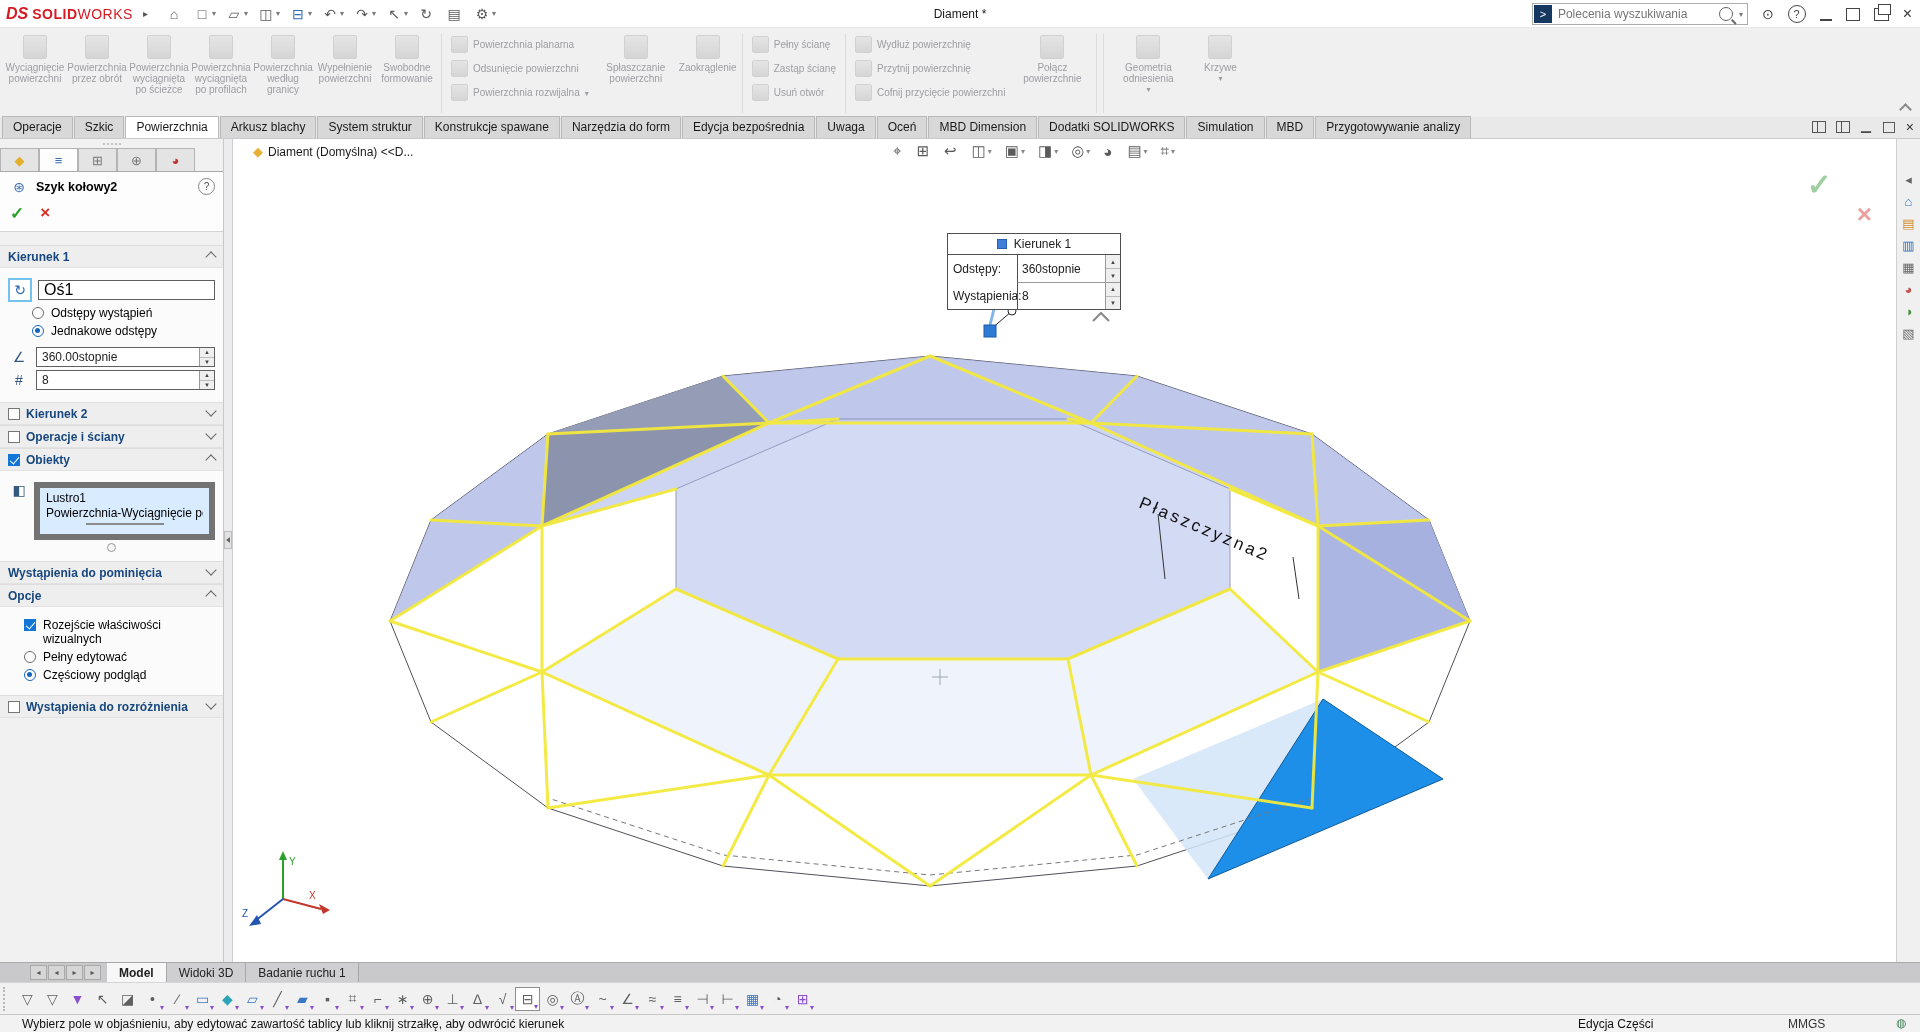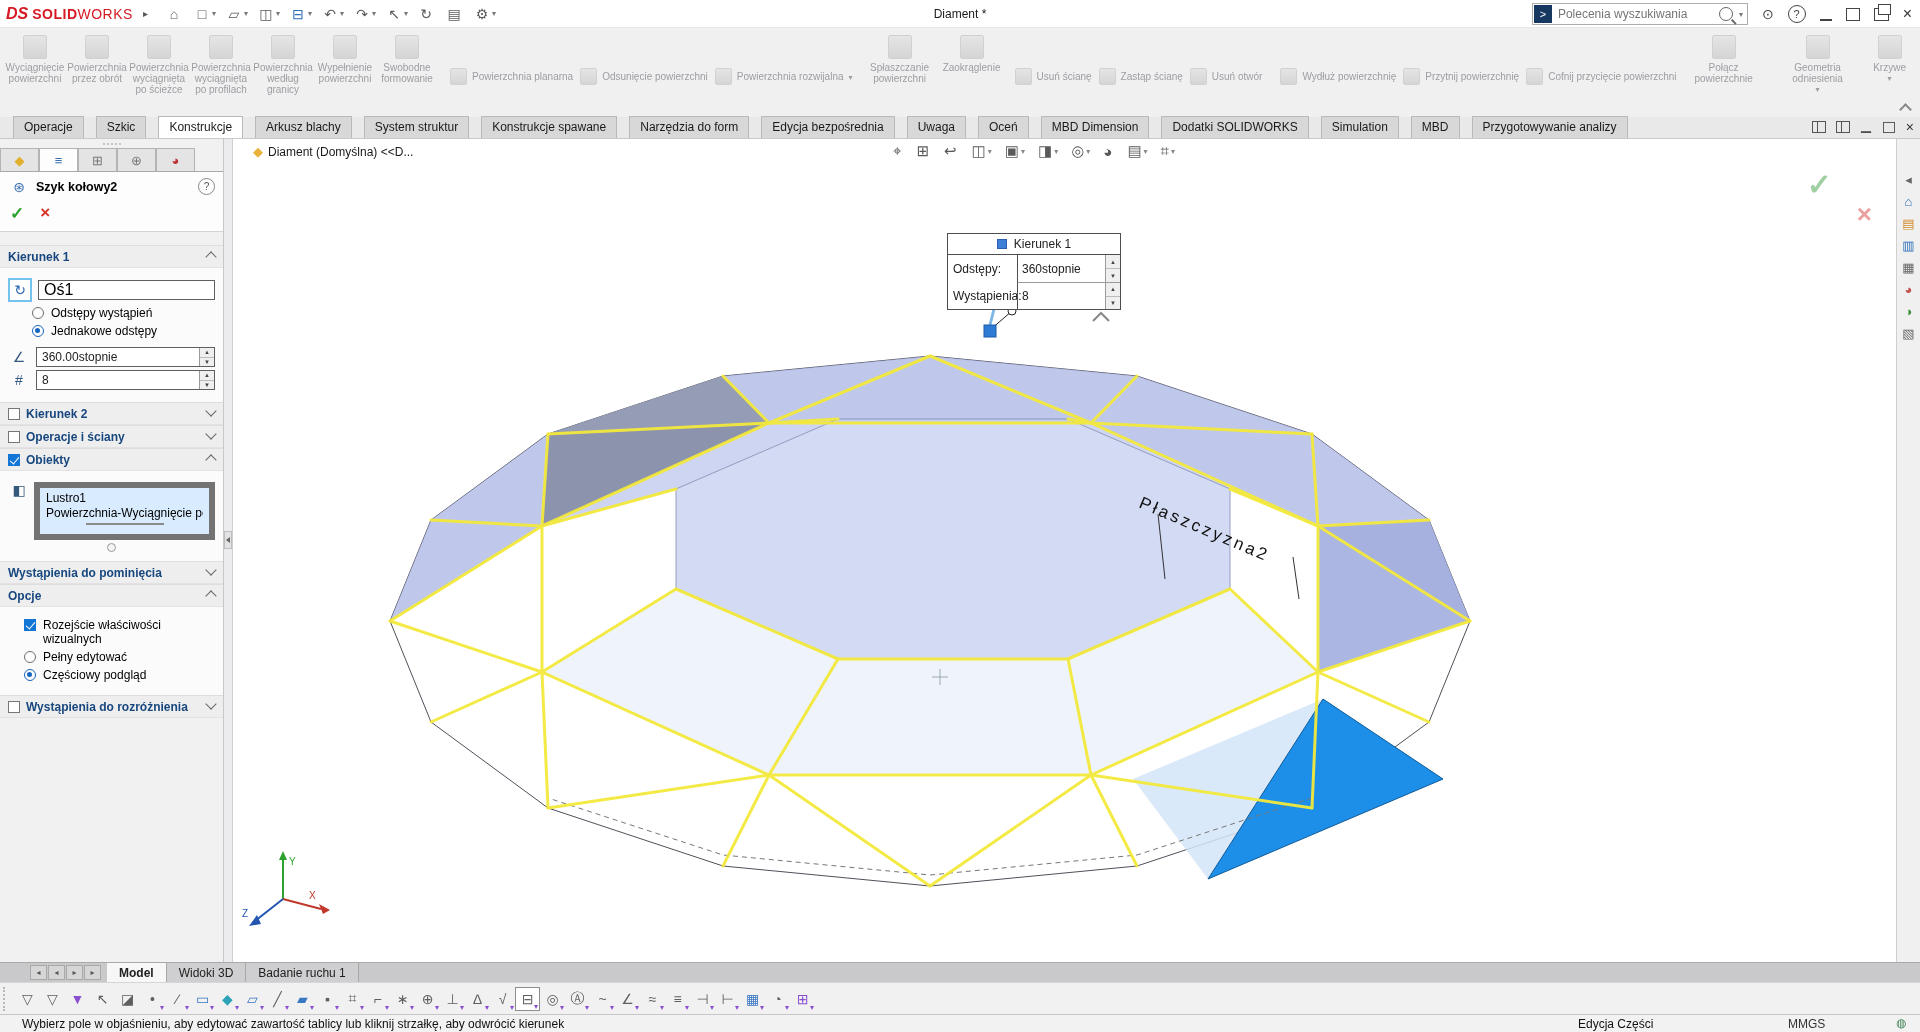--- a/index.html
+++ b/index.html
@@ -36,30 +36,30 @@
 
   
   .ribbon{height:89px;background:#f0f0f1;display:flex;align-items:stretch;padding:2px 0 0 4px;position:relative;box-sizing:border-box;}
   .rsep{width:1px;background:#dcdcdc;margin:4px 3px;}
   .rgroup{display:flex;align-items:stretch;}
   .rbtn{display:flex;flex-direction:column;align-items:center;padding-top:5px;width:62px;}
   .rbtn.wide{width:82px;}
   .ric{width:15px;height:15px;background:linear-gradient(#e0e0e0,#c7c7c7);border:1px solid #c2c2c2;border-radius:2px;opacity:.65;flex:none;}
   .ric.big{width:22px;height:22px;margin-bottom:3px;}
   .rlabel{font-size:10px;line-height:11px;text-align:center;color:#9d9da2;}
-  .rstack{display:flex;justify-content:flex-start;padding:6px 6px 0 6px;gap:7px;}
+  .rstack{display:flex;flex-direction:column;justify-content:flex-start;padding:6px 6px 0 6px;gap:7px;}
   .rrow{display:flex;align-items:center;gap:5px;white-space:nowrap;}
   .rrow .rlabel{text-align:left;}
   .bcaret{font-size:8px;color:#9d9da2;margin-top:1px;}
   .rib-collapse{position:absolute;right:10px;bottom:6px;width:10px;height:10px;}
   .rib-collapse::before{content:"";position:absolute;left:1px;top:4px;width:7px;height:7px;border-left:2px solid #888;border-top:2px solid #888;transform:rotate(45deg);}
 
   
   .tabbar{height:22px;background:#e9e9ea;display:flex;align-items:flex-end;padding-left:2px;position:relative;border-bottom:1px solid #c9c9c9;box-sizing:border-box;}
-  .cmd-tab{padding:0 10px;height:21px;line-height:21px;background:#d8d8d9;border:1px solid #b9b9b9;border-bottom:none;margin-right:1px;font-size:12px;color:#1a1a1a;margin-left:11px;}
+  .cmd-tab{padding:0 10px;height:21px;line-height:21px;background:#d8d8d9;border:1px solid #b9b9b9;border-bottom:none;margin-right:1px;font-size:12px;color:#1a1a1a;}
   .cmd-tab.active{background:#fff;font-weight:normal;}
   .tab-ctrl{position:absolute;right:6px;top:3px;display:flex;gap:10px;align-items:center;}
   .tab-ctrl .winmin,.tab-ctrl .winbox,.tab-ctrl .winboxes{transform:scale(.85);}
   .tab-ctrl .winx{font-size:14px;}
   .paneico{width:12px;height:10px;border:1.3px solid #555;position:relative;}
   .paneico::after{content:"";position:absolute;top:0;bottom:0;left:4px;width:1.3px;background:#555;}
 
   
   .main{flex:1;display:flex;min-height:0;}
 
@@ -314,21 +314,21 @@
       <div class="rbtn">
           <span class="ric big"></span>
           <span class="rlabel">Zaokrąglenie</span>
         </div>
     </div>
     <i class="rsep"></i>
     <div class="rgroup">
       <div class="rstack">
         <div class="rrow">
             <span class="ric"></span>
-            <span class="rlabel">Usuń ścianę</span>
+            <span class="rlabel">Pełny ścianę</span>
           </div>
         <div class="rrow">
             <span class="ric"></span>
             <span class="rlabel">Zastąp ścianę</span>
           </div>
         <div class="rrow">
             <span class="ric"></span>
             <span class="rlabel">Usuń otwór</span>
           </div>
       </div>
@@ -371,21 +371,21 @@
     <span class="rib-collapse"></span>
   </div>
 
   <div class="tabbar">
     <div style="display:flex;align-items:flex-end;">
 
         <div class="cmd-tab"><span>Operacje</span></div>
 
         <div class="cmd-tab"><span>Szkic</span></div>
 
-        <div class="cmd-tab active"><span>Konstrukcje</span></div>
+        <div class="cmd-tab active"><span>Powierzchnia</span></div>
 
         <div class="cmd-tab"><span>Arkusz blachy</span></div>
 
         <div class="cmd-tab"><span>System struktur</span></div>
 
         <div class="cmd-tab"><span>Konstrukcje spawane</span></div>
 
         <div class="cmd-tab"><span>Narzędzia do form</span></div>
 
         <div class="cmd-tab"><span>Edycja bezpośrednia</span></div>

